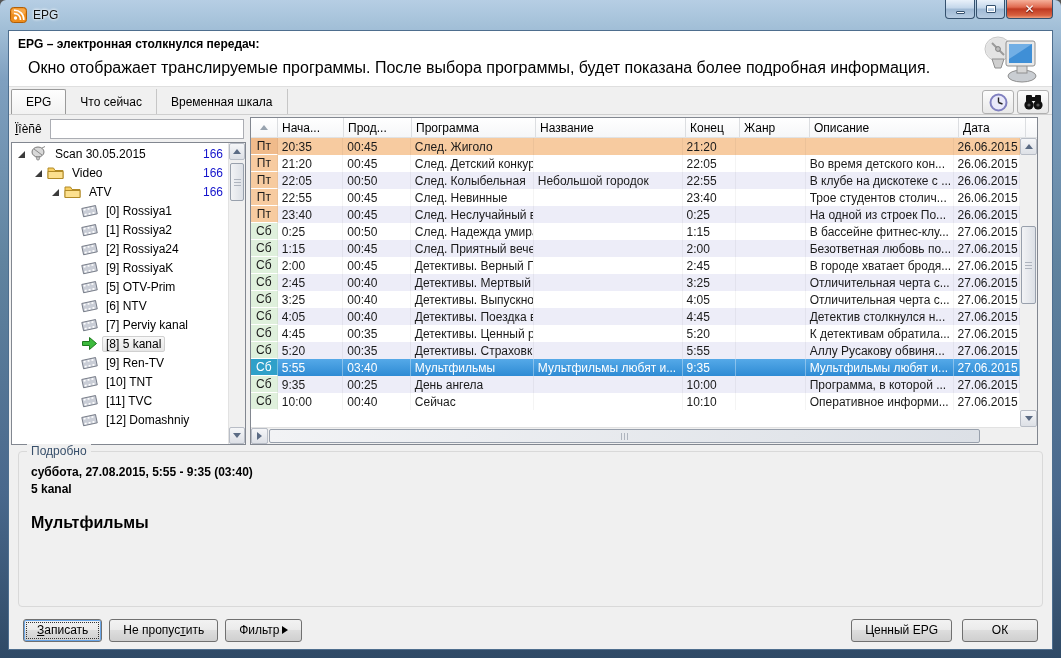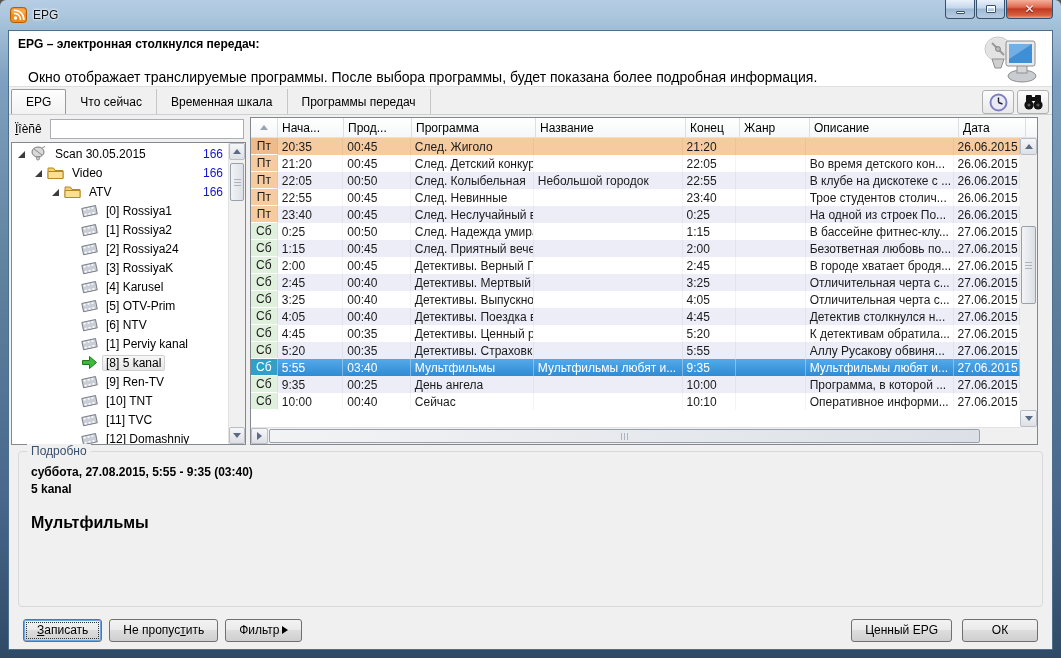--- a/index.html
+++ b/index.html
@@ -20,21 +20,21 @@
   .glyph-min{width:9px;height:3px;background:#fff;border:1px solid #35516E;border-radius:1px;margin-top:6px;}
   .glyph-max{width:10px;height:8px;border:1px solid #35516E;background:#fff;border-radius:1px;position:relative;}
   .glyph-max::after{content:"";position:absolute;left:1px;right:1px;top:2px;bottom:1px;background:linear-gradient(180deg,#CBDCEE,#9FB9D4);}
   .glyph-close{color:#fff;font-size:12px;font-weight:bold;text-shadow:0 1px 1px #5E120A;line-height:1;}
   
   .client{position:absolute;left:8px;right:8px;top:30px;bottom:8px;background:#F0F0F0;
     border:1px solid #4E6E8E;display:flex;flex-direction:column;}
   
   .hdr{height:56px;background:#fff;border-bottom:1px solid #DFDFDF;position:relative;padding:6px 10px 0 9px;}
   .hdr-title{font-size:12px;font-weight:bold;color:#000;}
-  .hdr-sub{font-size:14px;color:#000;margin-top:18px;padding-left:10px;}
+  .hdr-sub{font-size:16px;color:#000;margin-top:8px;padding-left:10px;}
   .hdr-art{position:absolute;right:12px;top:3px;}
   
   .tabbar{height:28px;display:flex;align-items:stretch;background:#F0F0F0;border-bottom:1px solid #CFCFCF;padding-top:2px;}
   .tab{display:flex;align-items:center;padding:0 14px;font-size:12px;color:#000;border-right:1px solid #C6C6C6;cursor:default;}
   .tab.sel{background:linear-gradient(180deg,#FEFEFE,#F2F2F2);border:1px solid #9A9A9A;border-bottom:none;border-radius:2px 2px 0 0;margin-left:2px;}
   .tab-spacer{flex:1;}
   .mini-btn{width:32px;height:24px;margin:1px 3px 0 0;border:1px solid #B0B0B0;border-radius:3px;
     background:linear-gradient(180deg,#FDFDFD,#E8E8E8);display:flex;align-items:center;justify-content:center;}
   
   .main{flex:1;display:flex;padding:2px 14px 2px 2px;min-height:0;}
@@ -146,21 +146,20 @@
         <rect x="27" y="10" width="23" height="19" fill="#3F8FD6"></rect>
         <path d="M27 10 L50 10 L27 25 Z" fill="#7FB6E8" opacity="0.8"></path>
       </svg>
     </div>
 
     <div class="tabbar">
       <div id="tab-list" style="display:flex;">
           <div class="tab sel">EPG</div>
           <div class="tab">Что сейчас</div>
           <div class="tab">Временная шкала</div>
-          <div class="tab">Программы передач</div>
         </div>
       <div class="tab-spacer"></div>
       <div class="mini-btn">
         <svg width="19" height="19" viewBox="0 0 19 19">
           <circle cx="9.5" cy="9.5" r="8" fill="#E9E9FA" stroke="#8080C0" stroke-width="2"></circle>
           <line x1="9.5" y1="9.5" x2="9.5" y2="4.5" stroke="#222" stroke-width="1.4"></line>
           <line x1="9.5" y1="9.5" x2="13.5" y2="11" stroke="#222" stroke-width="1.4"></line>
         </svg>
       </div>
       <div class="mini-btn">
@@ -279,38 +278,21 @@
                       <rect x="1.5" y="3" width="14" height="8.5" fill="#C9CDD6" stroke="#666C78" stroke-width="0.8"></rect>
                       <rect x="3" y="4" width="2" height="1.6" fill="#fff"></rect>
                       <rect x="7" y="4" width="2" height="1.6" fill="#fff"></rect>
                       <rect x="11" y="4" width="2" height="1.6" fill="#fff"></rect>
                       <rect x="3" y="9" width="2" height="1.6" fill="#fff"></rect>
                       <rect x="7" y="9" width="2" height="1.6" fill="#fff"></rect>
                       <rect x="11" y="9" width="2" height="1.6" fill="#fff"></rect>
                     </g>
                   </svg>
                 </span>
-                <span class="t-label">[3] RossiyaK</span>
-              </div>
-              <div class="tree-row" style="padding-left: 55px;">
-                <span class="exp"></span>
-                <span class="t-ico">
-                  <svg width="17" height="14" viewBox="0 0 17 14">
-                    <g transform="rotate(-12 8 7)">
-                      <rect x="1.5" y="3" width="14" height="8.5" fill="#C9CDD6" stroke="#666C78" stroke-width="0.8"></rect>
-                      <rect x="3" y="4" width="2" height="1.6" fill="#fff"></rect>
-                      <rect x="7" y="4" width="2" height="1.6" fill="#fff"></rect>
-                      <rect x="11" y="4" width="2" height="1.6" fill="#fff"></rect>
-                      <rect x="3" y="9" width="2" height="1.6" fill="#fff"></rect>
-                      <rect x="7" y="9" width="2" height="1.6" fill="#fff"></rect>
-                      <rect x="11" y="9" width="2" height="1.6" fill="#fff"></rect>
-                    </g>
-                  </svg>
-                </span>
-                <span class="t-label">[4] Karusel</span>
+                <span class="t-label">[9] RossiyaK</span>
               </div>
               <div class="tree-row" style="padding-left: 55px;">
                 <span class="exp"></span>
                 <span class="t-ico">
                   <svg width="17" height="14" viewBox="0 0 17 14">
                     <g transform="rotate(-12 8 7)">
                       <rect x="1.5" y="3" width="14" height="8.5" fill="#C9CDD6" stroke="#666C78" stroke-width="0.8"></rect>
                       <rect x="3" y="4" width="2" height="1.6" fill="#fff"></rect>
                       <rect x="7" y="4" width="2" height="1.6" fill="#fff"></rect>
                       <rect x="11" y="4" width="2" height="1.6" fill="#fff"></rect>
@@ -347,21 +329,21 @@
                       <rect x="1.5" y="3" width="14" height="8.5" fill="#C9CDD6" stroke="#666C78" stroke-width="0.8"></rect>
                       <rect x="3" y="4" width="2" height="1.6" fill="#fff"></rect>
                       <rect x="7" y="4" width="2" height="1.6" fill="#fff"></rect>
                       <rect x="11" y="4" width="2" height="1.6" fill="#fff"></rect>
                       <rect x="3" y="9" width="2" height="1.6" fill="#fff"></rect>
                       <rect x="7" y="9" width="2" height="1.6" fill="#fff"></rect>
                       <rect x="11" y="9" width="2" height="1.6" fill="#fff"></rect>
                     </g>
                   </svg>
                 </span>
-                <span class="t-label">[1] Perviy kanal</span>
+                <span class="t-label">[7] Perviy kanal</span>
               </div>
               <div class="tree-row" style="padding-left: 55px;">
                 <span class="exp"></span>
                 <span class="t-ico">
                   <svg width="17" height="15" viewBox="0 0 17 15">
                     <path d="M1.5 5.5 L8.5 5.5 L8.5 1.5 L15.5 7.5 L8.5 13.5 L8.5 9.5 L1.5 9.5 Z" fill="#3DBA3D" stroke="#1E7A1E"></path>
                   </svg>
                 </span>
                 <span class="t-label selbox">[8] 5 kanal</span>
               </div>

